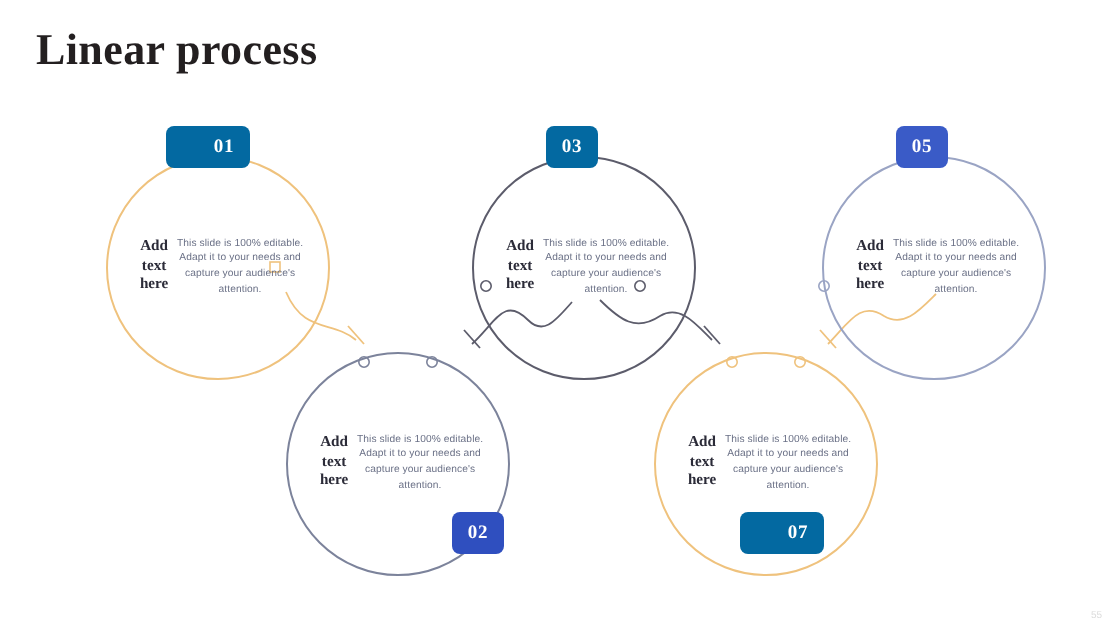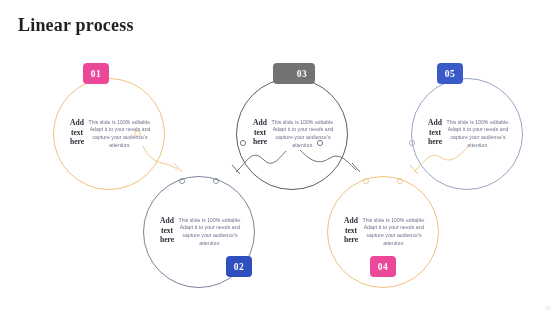--- a/index.html
+++ b/index.html
@@ -28,21 +28,21 @@
     position: absolute;
     left: 18px;
     top: 12px;
     width: 240px;
     height: 26px;
     display: flex;
     align-items: center;
   }
   #page-title {
     font-family: "Liberation Serif", serif;
-    font-size: 18px;
+    font-size: 22px;
     font-weight: 700;
     color: #231f20;
     letter-spacing: 0.2px;
     white-space: nowrap;
   }
 
   
   #diagram-svg {
     position: absolute;
     left: 0; top: 0;
@@ -104,22 +104,22 @@
     display: flex;
     align-items: center;
     justify-content: center;
     font-family: "Liberation Serif", serif;
     font-size: 9.5px;
     font-weight: 700;
     color: #ffffff;
     letter-spacing: 0.4px;
     z-index: 5;
   }
-  .badge-orange { background: #ec4899; }
-  .badge-dark   { background: #737373; padding-left: 16px; }
+  .badge-orange { background: #0369a1; padding-left: 16px; }
+  .badge-dark   { background: #0369a1; }
   .badge-blue   { background: #3a5bc7; }
   .badge-blue2  { background: #2f4fbf; }
 
   
   #page-number {
     position: absolute;
     right: 9px;
     bottom: 4px;
     font-family: "Liberation Sans", sans-serif;
     font-size: 5px;
@@ -205,29 +205,29 @@
   </div>
 
   <div class="node ring-orange" style="left:327px; top:176px;">
     <div class="node-inner">
       <div class="node-heading">Add
 text here</div>
       <div class="node-body">This slide is 100% editable. Adapt it to your needs and capture your audience's attention.</div>
     </div>
   </div>
   <div class="badge badge-orange" style="left:370px; top:256px;">
-    <span>04</span>
+    <span>07</span>
   </div>
 
   <div class="node ring-blue" style="left:411px; top:78px;">
     <div class="node-inner">
       <div class="node-heading">Add
 text here</div>
       <div class="node-body">This slide is 100% editable. Adapt it to your needs and capture your audience's attention.</div>
     </div>
   </div>
-  <div class="badge badge-blue" style="left:437px; top:63px;text-align:center;">
+  <div class="badge badge-blue" style="left:448px; top:63px;text-align:center;">
     <span>05</span>
   </div>
 
   <div id="page-number">55</div>
 
 </div>
 
 </body></html>

